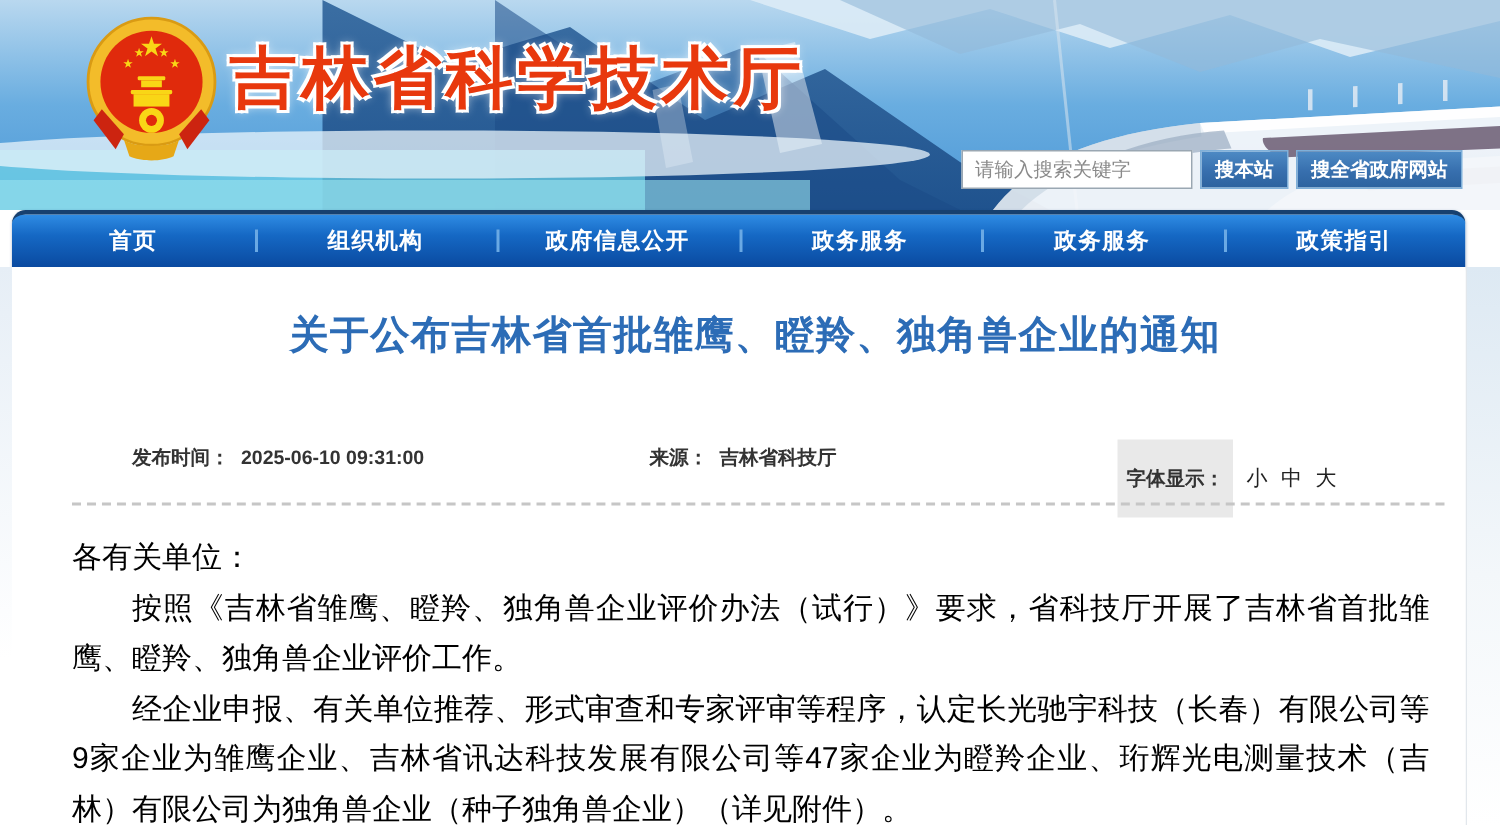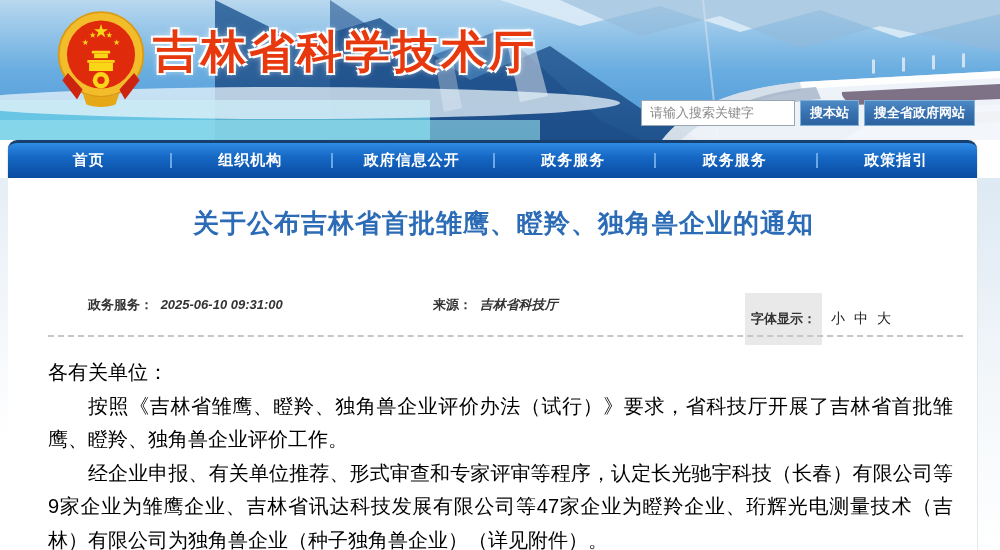--- a/index.html
+++ b/index.html
@@ -90,21 +90,21 @@
     text-align:center; color:#2c6cb6;
     font-size:26px; font-weight:600; letter-spacing:1px;
   }
   .meta-row { position:absolute; top:118px; left:0; width:100%; height:22px;
     font-size:13px; font-weight:bold; color:#333; }
   .meta-publish { position:absolute; left:80px; top:0; }
   .meta-source  { position:absolute; left:425px; top:0; }
   .meta-font    { position:absolute; left:737px; top:-3px; display:flex; align-items:center; }
   .meta-font-label { background:#e9e9e9; padding:17px 6px; font-weight:bold; color:#333; }
   .font-size-link { margin-left:9px; cursor:pointer; color:#222; font-weight:normal; font-size:14px; }
-  .meta-val { font-weight:bold; color:#333; margin-left:4px;font-style:italic; }
+  .meta-val { font-weight:bold; color:#333; margin-left:4px; }
 
   .dashed-sep {
     position:absolute; top:157px; left:40px; right:14px;
     border-top:2px dashed #c6c6c6;
   }
 
   .article-body {
     position:absolute; top:178px; left:40px; right:24px;
     font-size:20px; line-height:33.5px; color:#000;
     text-align:justify;
@@ -201,21 +201,21 @@
   </div>
 
   <div class="strip-left"></div>
   <div class="strip-right"></div>
 
   <div class="content">
     <div class="article-title">关于公布吉林省首批雏鹰、瞪羚、独角兽企业的通知</div>
 
     <div class="meta-row">
       <div class="meta-publish">
-        <span>政务服务：</span>
+        <span>发布时间：</span>
         <span class="meta-val">2025-06-10 09:31:00</span>
       </div>
       <div class="meta-source">
         <span>来源：</span>
         <span class="meta-val">吉林省科技厅</span>
       </div>
       <div class="meta-font">
         <span class="meta-font-label">字体显示：</span>
         <span class="font-size-link">小</span>
         <span class="font-size-link">中</span>

